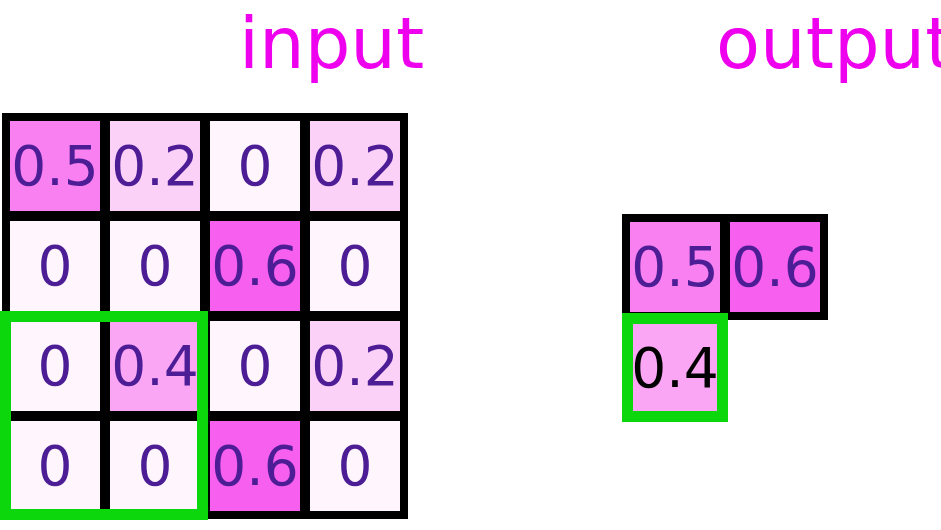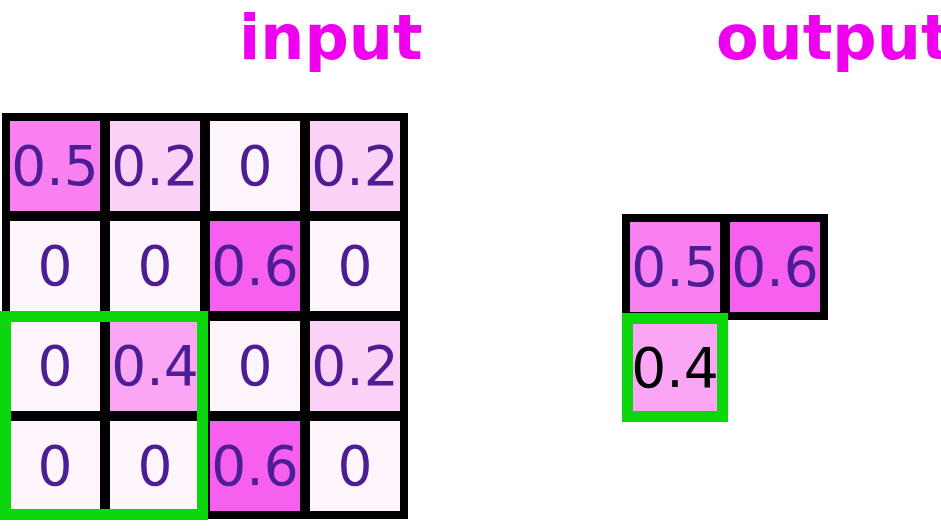--- a/index.html
+++ b/index.html
@@ -4,22 +4,22 @@
 <style>
   html, body { margin: 0; padding: 0; }
   body {
     width: 941px; height: 530px;
     position: relative; overflow: hidden;
     background: #ffffff;
     font-family: "DejaVu Sans", sans-serif;
   }
   .title {
     position: absolute; top: 2px;
-    font-size: 62px; line-height: 1.15;
-    font-weight: 700;
+    font-size: 72px; line-height: 1.15;
+    font-weight: 400;
   }
   #title-input  { left: 239px; }
   #title-output { left: 716px; }
 
   .grid {
     position: absolute;
     display: grid;
     gap: 10px;
     padding: 8px;
   }

